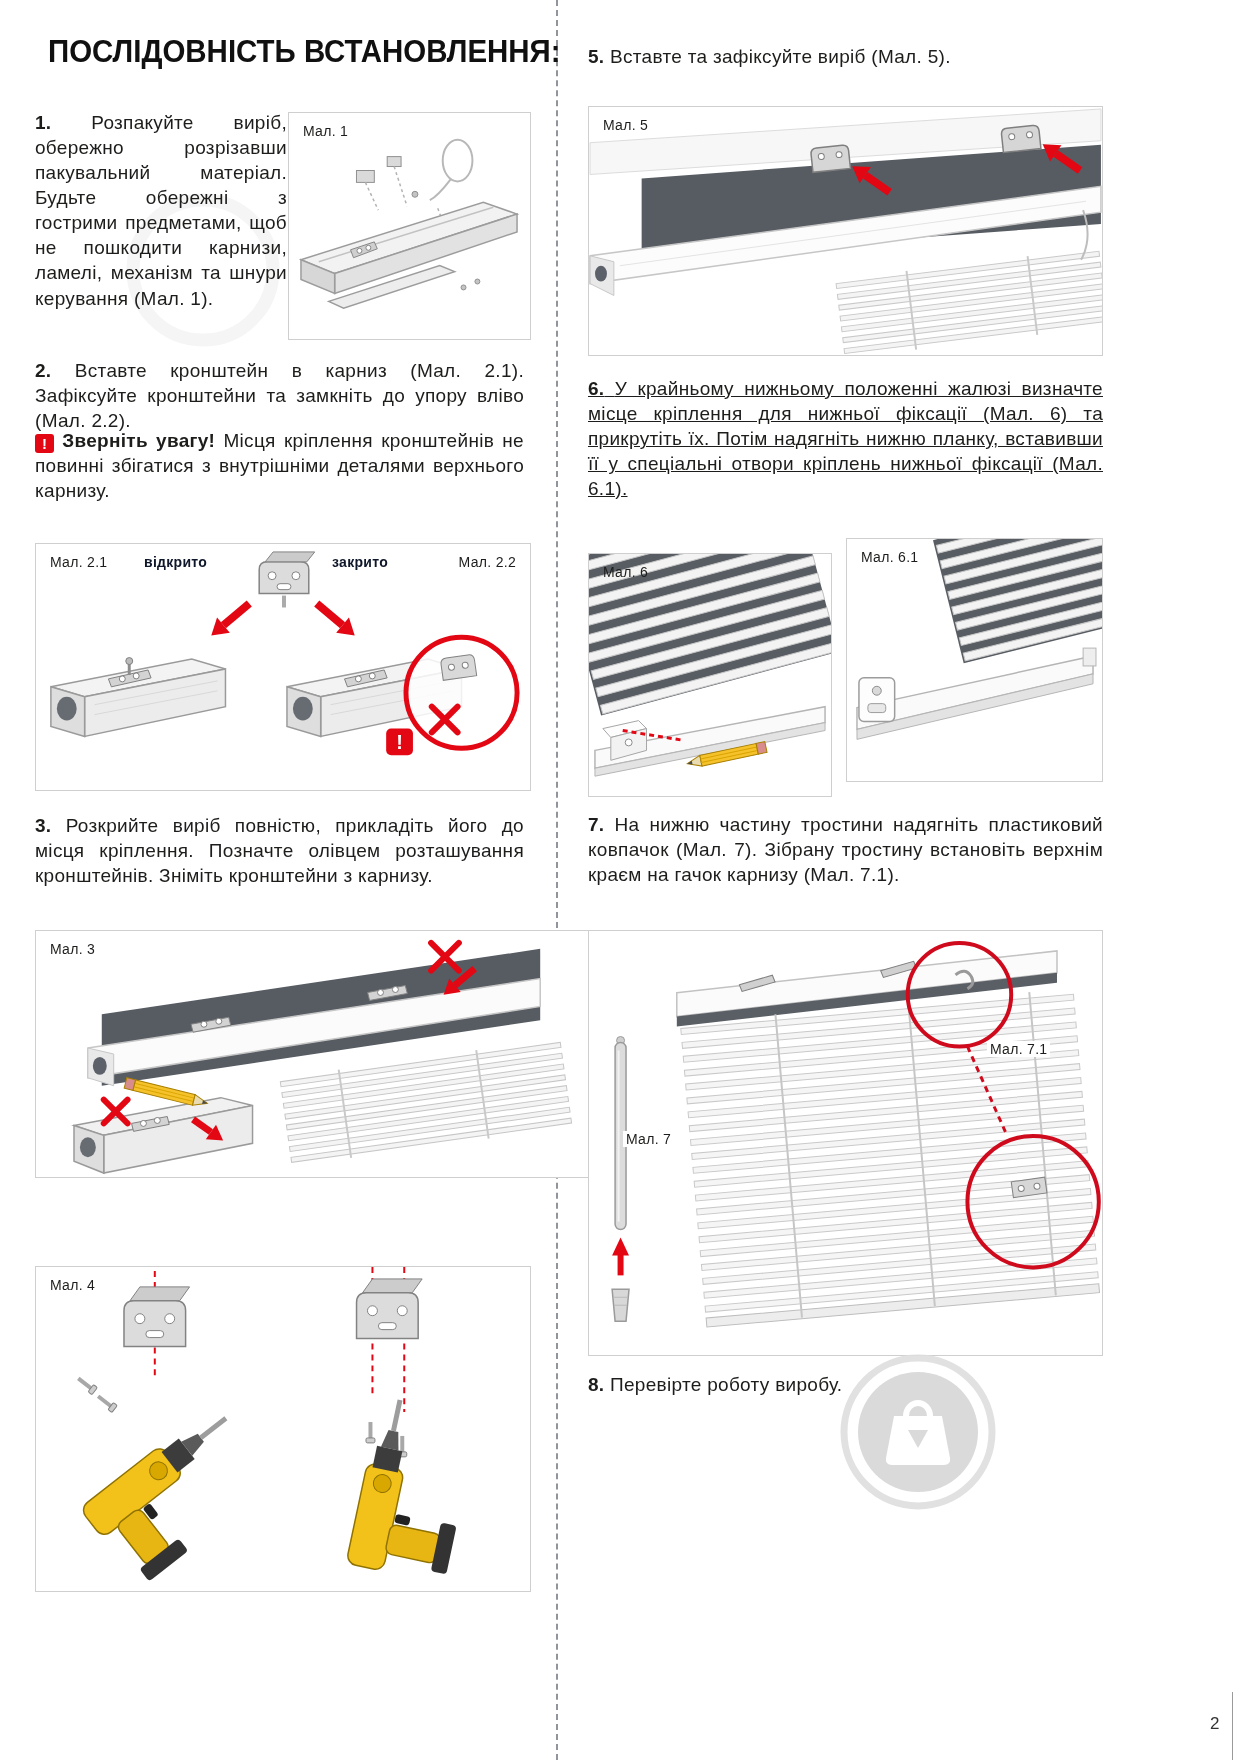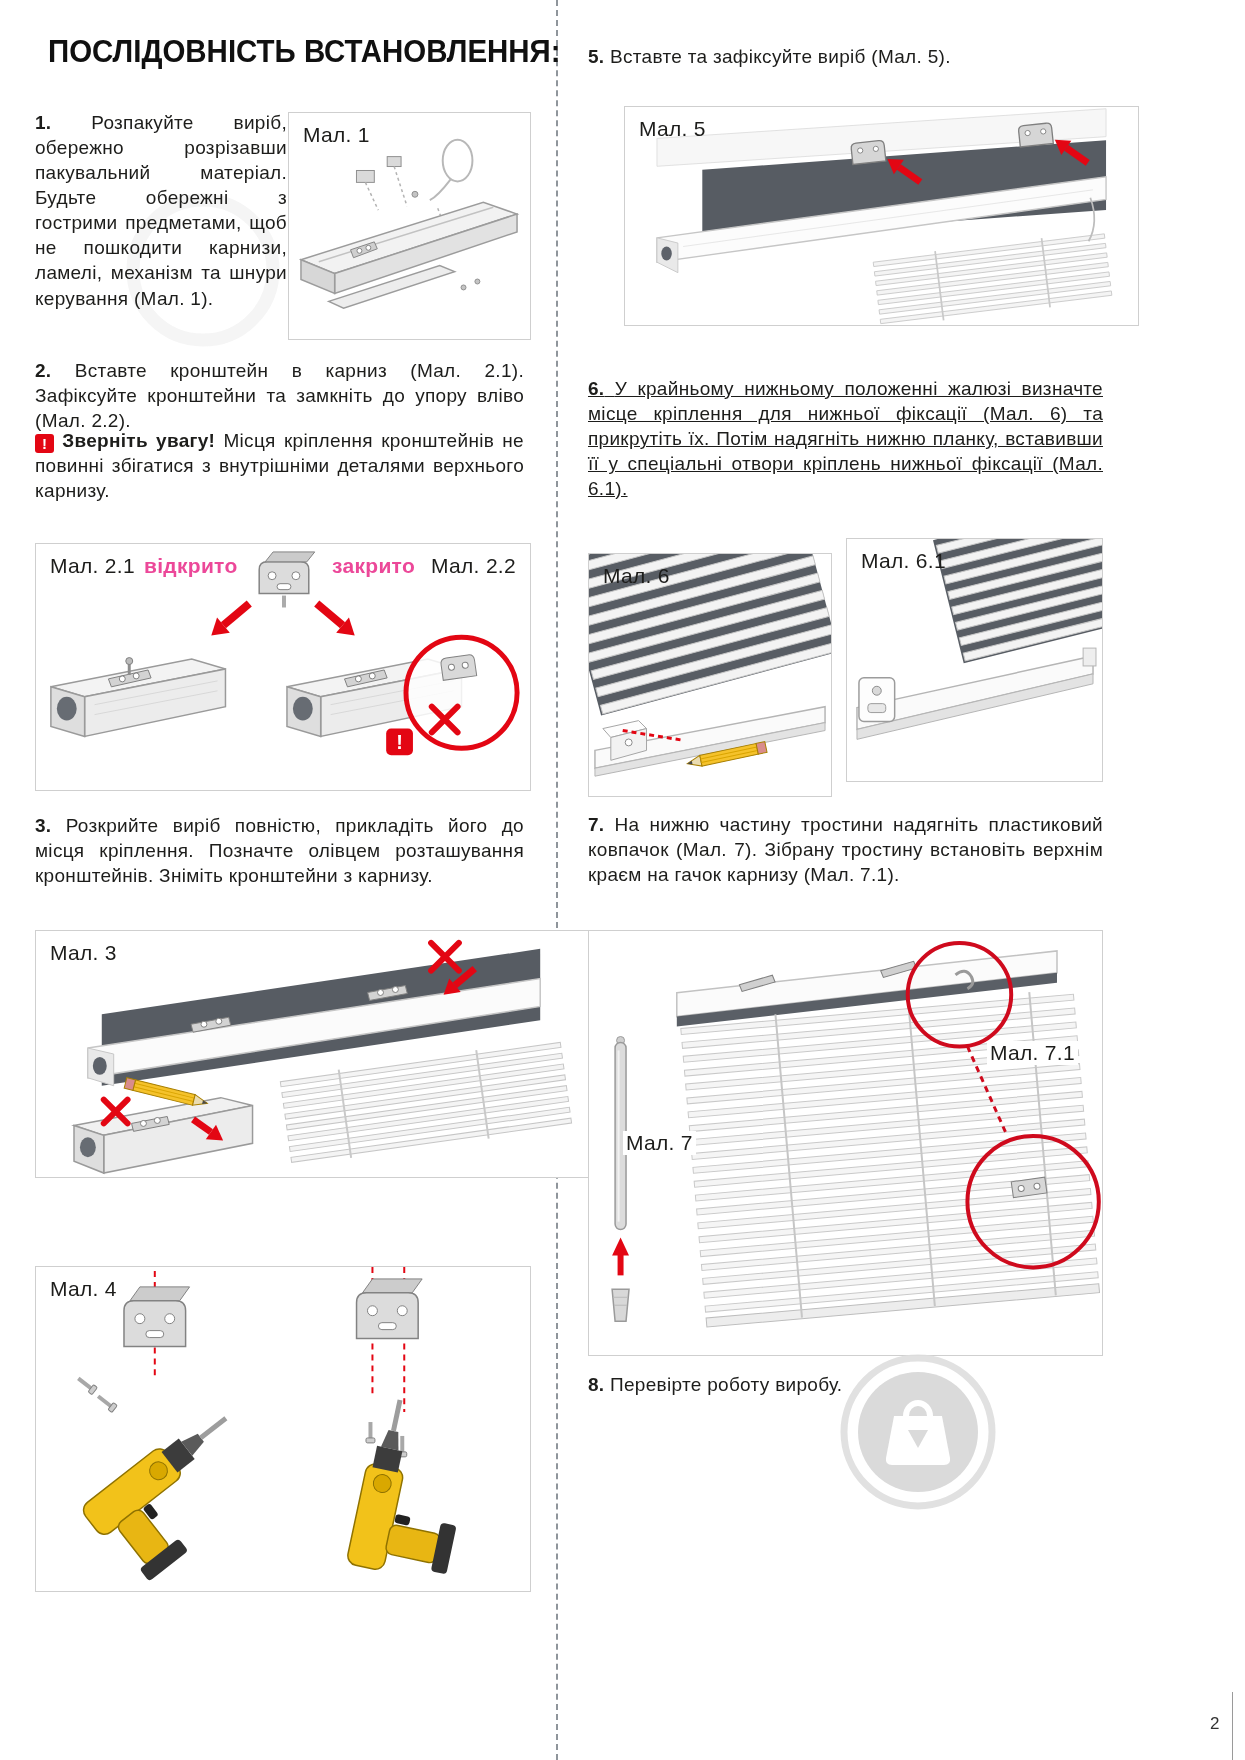--- a/index.html
+++ b/index.html
@@ -14,22 +14,22 @@
     letter-spacing:0; transform:scaleX(.95); transform-origin:left; white-space:nowrap; z-index:2;
   }
   .step { position:absolute; font-size:19px; line-height:1.32; letter-spacing:.3px; text-align:justify; z-index:2; }
   .step b { font-weight:700; }
   .warn-icon {
     display:inline-block; width:19px; height:19px; background:#e30613; color:#fff; font-weight:800;
     text-align:center; line-height:19px; font-size:15px; border-radius:3px; vertical-align:-2px; letter-spacing:0;
   }
   .figbox { position:absolute; border:1px solid #cfcfcf; background:#fff; overflow:hidden; z-index:1; }
   .figart { position:absolute; inset:0; width:100%; height:100%; display:block; }
-  .figlabel { position:absolute; left:14px; top:10px; font-size:21px; color:#1d1d1b; letter-spacing:.3px; z-index:3; white-space:nowrap; }
-  .red-label { color:#ec4899; font-weight:700; }
+  .figlabel { position:absolute; left:14px; top:10px; font-size:14px; color:#1d1d1b; letter-spacing:.3px; z-index:3; white-space:nowrap; }
+  .red-label { color:#0f172a; font-weight:700; }
   .inlabel { background:#fff; padding:0 3px; }
   .watermark { position:absolute; z-index:1; }
   .pageline { position:absolute; width:1px; background:#9a9a9a; z-index:2; }
   .pagenum { position:absolute; font-size:17px; color:#333; z-index:2; }
 </style>
 </head>
 <body>
 
 <div class="page">
 
@@ -269,21 +269,21 @@
         <rect x="140" y="-2.5" width="32" height="5" fill="#9d9d9d"></rect>
         <rect x="18" y="17" width="30" height="52" rx="7" fill="#e8b613" stroke="#8f7200" stroke-width="1.5"></rect>
         <rect x="50" y="20" width="9" height="15" rx="3" fill="#222"></rect>
         <rect x="10" y="66" width="50" height="16" rx="4" fill="#333"></rect>
       </g>
     </svg>
   </figure>
 
   <p class="step" style="left:588px; top:44px; width:515px;"><b>5.</b> <span>Вставте та зафіксуйте виріб (Мал. 5).</span></p>
 
-  <figure class="figbox" style="left:588px; top:106px; width:515px; height:220px;margin-left:36px;">
+  <figure class="figbox" style="left:588px; top:106px; width:515px; height:250px;">
     <span class="figlabel">Мал. 5</span>
     <svg class="figart" viewBox="0 0 515 250">
       <polygon points="0,36 515,2 515,34 0,68" fill="#f7f7f7" stroke="#dcdcdc"></polygon>
       <polygon points="52,72 515,38 515,118 52,152" fill="#575c63"></polygon>
       <g transform="translate(222,40) rotate(-6)">
         <path d="M0,8 Q0,2 6,2 L32,2 Q38,2 38,8 L38,26 L0,26 Z" fill="#d6d6d6" stroke="#7f7f7f" stroke-width="1.5"></path>
         <circle cx="10" cy="11" r="3" fill="#fff" stroke="#7f7f7f"></circle>
           <circle cx="28" cy="11" r="3" fill="#fff" stroke="#7f7f7f"></circle>
       </g>
       <g transform="translate(414,20) rotate(-6)">

